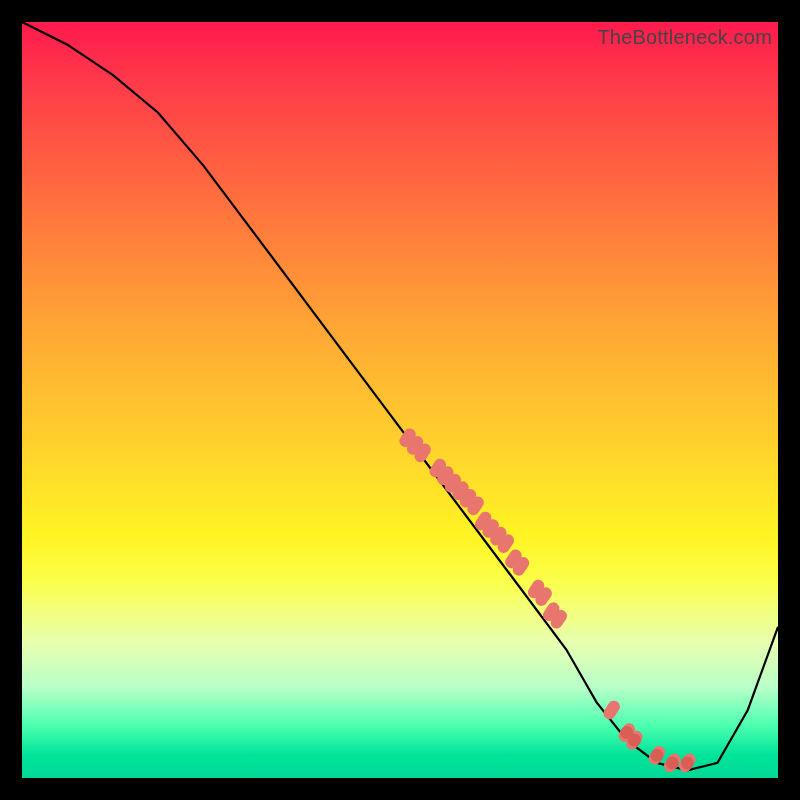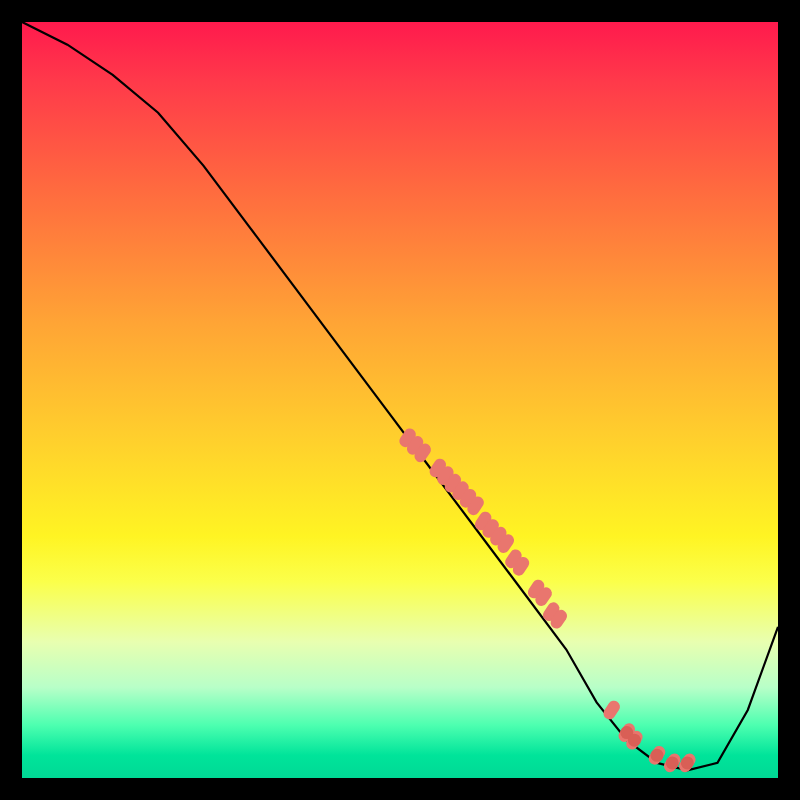--- a/index.html
+++ b/index.html
@@ -65,20 +65,21 @@
   .dot {
     fill: #e9766e;
   }
 </style>
 </head>
 <body>
 
 <div class="stage">
 
   <div class="plot">
+    <span class="watermark">TheBottleneck.com</span>
 
     <svg class="curve" viewBox="0 0 756 756">
       <path id="curve-path" class="line-path" d="M0.0 0.0 L45.4 22.7 L90.7 52.9 L136.1 90.7 L181.4 143.6 L226.8 204.1 L272.2 264.6 L317.5 325.1 L362.9 385.6 L408.2 446.0 L453.6 506.5 L499.0 567.0 L544.3 627.5 L574.6 680.4 L604.8 718.2 L635.0 740.9 L665.3 748.4 L695.5 740.9 L725.8 688.0 L756.0 604.8"></path>
       <g id="scatter-group">
           <g transform="translate(385.6 415.8) rotate(-56)">
             <rect x="-10" y="-6" width="20" height="12" rx="6" ry="6" class="dot"></rect>
           </g>
           <g transform="translate(393.1 423.4) rotate(-56)">
             <rect x="-10" y="-6" width="20" height="12" rx="6" ry="6" class="dot"></rect>
           </g>

